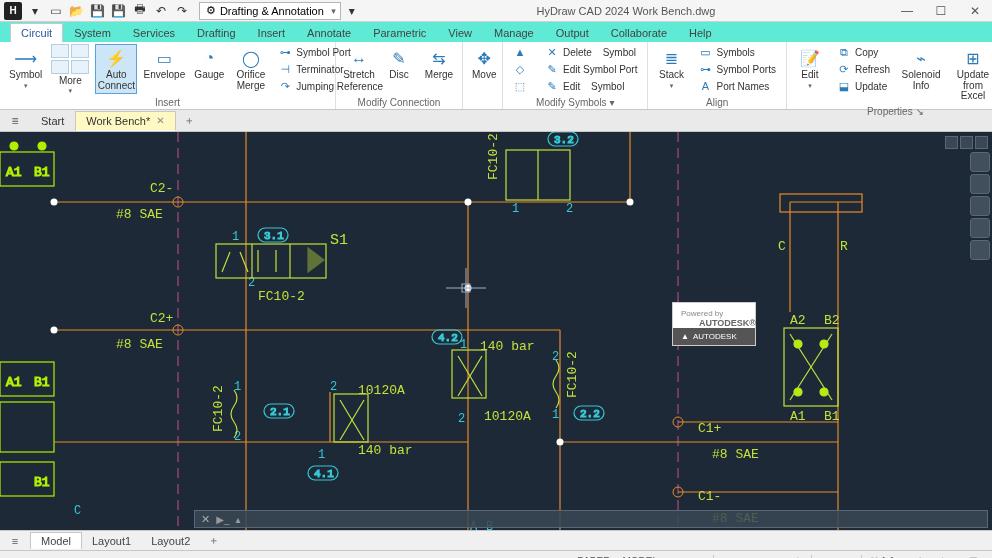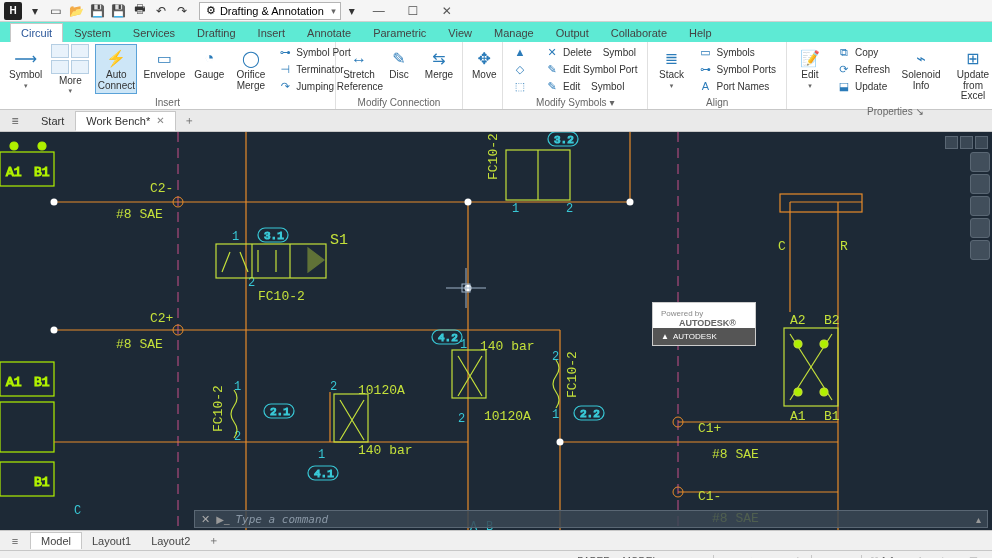--- a/index.html
+++ b/index.html
@@ -34,29 +34,29 @@
 .small-row { display:flex; flex-direction:column; gap:1px;}
 .small-btn { display:flex; align-items:center; gap:4px; padding:1px 4px; font-size:10px; color:#333; cursor:pointer; white-space:nowrap;}
 .small-btn .icn{width:14px;height:14px;display:flex;align-items:center;justify-content:center;color:#2b7bb9;font-size:11px;}
 .mini-grid { display:grid; grid-template-columns:repeat(2,18px); gap:2px;}
 .mini-grid .m{width:18px;height:14px;border:1px solid #b5cee3;background:#e8f2fb;}
 
 
 .doc-bar{height:22px;background:#eaeaea;border-bottom:1px solid #c7c7c7;display:flex;align-items:center;padding-left:6px;gap:0;}
 .doc-bar .hamburger{width:18px;text-align:center;color:#555;font-size:12px;margin-right:6px;}
 .doc-tab{padding:3px 10px;font-size:11px;color:#333;border:1px solid transparent;display:flex;align-items:center;gap:6px;}
-.doc-tab.active{background:#ffffff;border-color:#c7c7c7;border-bottom-color:#fff;}
+.doc-tab.active{background:#fef9c3;border-color:#c7c7c7;border-bottom-color:#fff;}
 .doc-tab .close{font-size:10px;color:#888;}
 .doc-add{padding:3px 8px;color:#666;}
 
 
 .canvas-wrap{position:relative; height:398px; background:#1d2936; overflow:hidden;}
 .schematic{position:absolute;inset:0;}
 .schematic text{font-family:"Consolas","Courier New",monospace;}
-.autodesk-badge{position:absolute; right:236px; top:170px; width:104px; background:#fff;border:1px solid #ccc;}
+.autodesk-badge{position:absolute; right:236px; top:170px; width:84px; background:#fff;border:1px solid #ccc;}
 .autodesk-badge .p{font-size:8px;color:#888;padding:6px 8px 0;}
 .autodesk-badge .a{font-size:9px;font-weight:bold;color:#666;padding:0 26px;}
 .autodesk-badge .oem{font-size:10px;font-weight:bold;color:#c63;padding:0 8px 6px;}
 .autodesk-badge .foot{background:#555;color:#fff;font-size:8px;padding:4px 8px;display:flex;align-items:center;gap:4px;}
 .vp-ctrls{position:absolute;right:4px;top:4px;display:flex;gap:2px;}
 .vp-ctrls div{width:13px;height:13px;background:#3a4754;border:1px solid #5a6774;}
 .nav-wheel{position:absolute;right:2px;top:20px;width:20px;display:flex;flex-direction:column;gap:2px;}
 .nav-wheel div{width:20px;height:20px;background:rgba(90,103,116,0.6);border:1px solid #5a6774;border-radius:3px;}
 
 .cmd-bar{position:absolute;left:194px;right:4px;bottom:2px;height:18px;background:rgba(58,71,84,0.85);border:1px solid #5a6774;display:flex;align-items:center;gap:6px;padding:0 6px;}
@@ -89,20 +89,21 @@
     <div class="qat-btn">💾</div>
     <div class="qat-btn">🖶</div>
     <div class="qat-btn">↶</div>
     <div class="qat-btn">↷</div>
     <div class="workspace-dd">
       <span style="margin-right:4px;">⚙</span>
         <span>Drafting &amp; Annotation</span>
     </div>
     <div class="qat-btn">▾</div>
   </div>
+  <div class="title">HyDraw CAD 2024   Work Bench.dwg</div>
   <div class="win-btns">
     <div>—</div>
     <div>☐</div>
     <div>✕</div>
   </div>
 </div>
 
 <div class="ribbon-tabs">
   <div class="tab active">Circuit</div>
   <div class="tab">System</div>
@@ -468,21 +469,20 @@
     <div></div>
     <div></div>
     <div></div>
     <div></div>
     <div></div>
   </div>
 
   <div class="cmd-bar">
     <span class="x">✕</span>
     <span class="chev">▶_</span>
-    <input placeholder="Type a command" style="">
     <span class="chev">▴</span>
   </div>
 </div>
 
 <div class="layout-bar">
   <div class="hamburger">≡</div>
   <div class="layout-tab active">Model</div>
   <div class="layout-tab">Layout1</div>
   <div class="layout-tab">Layout2</div>
   <div class="doc-add">＋</div>

